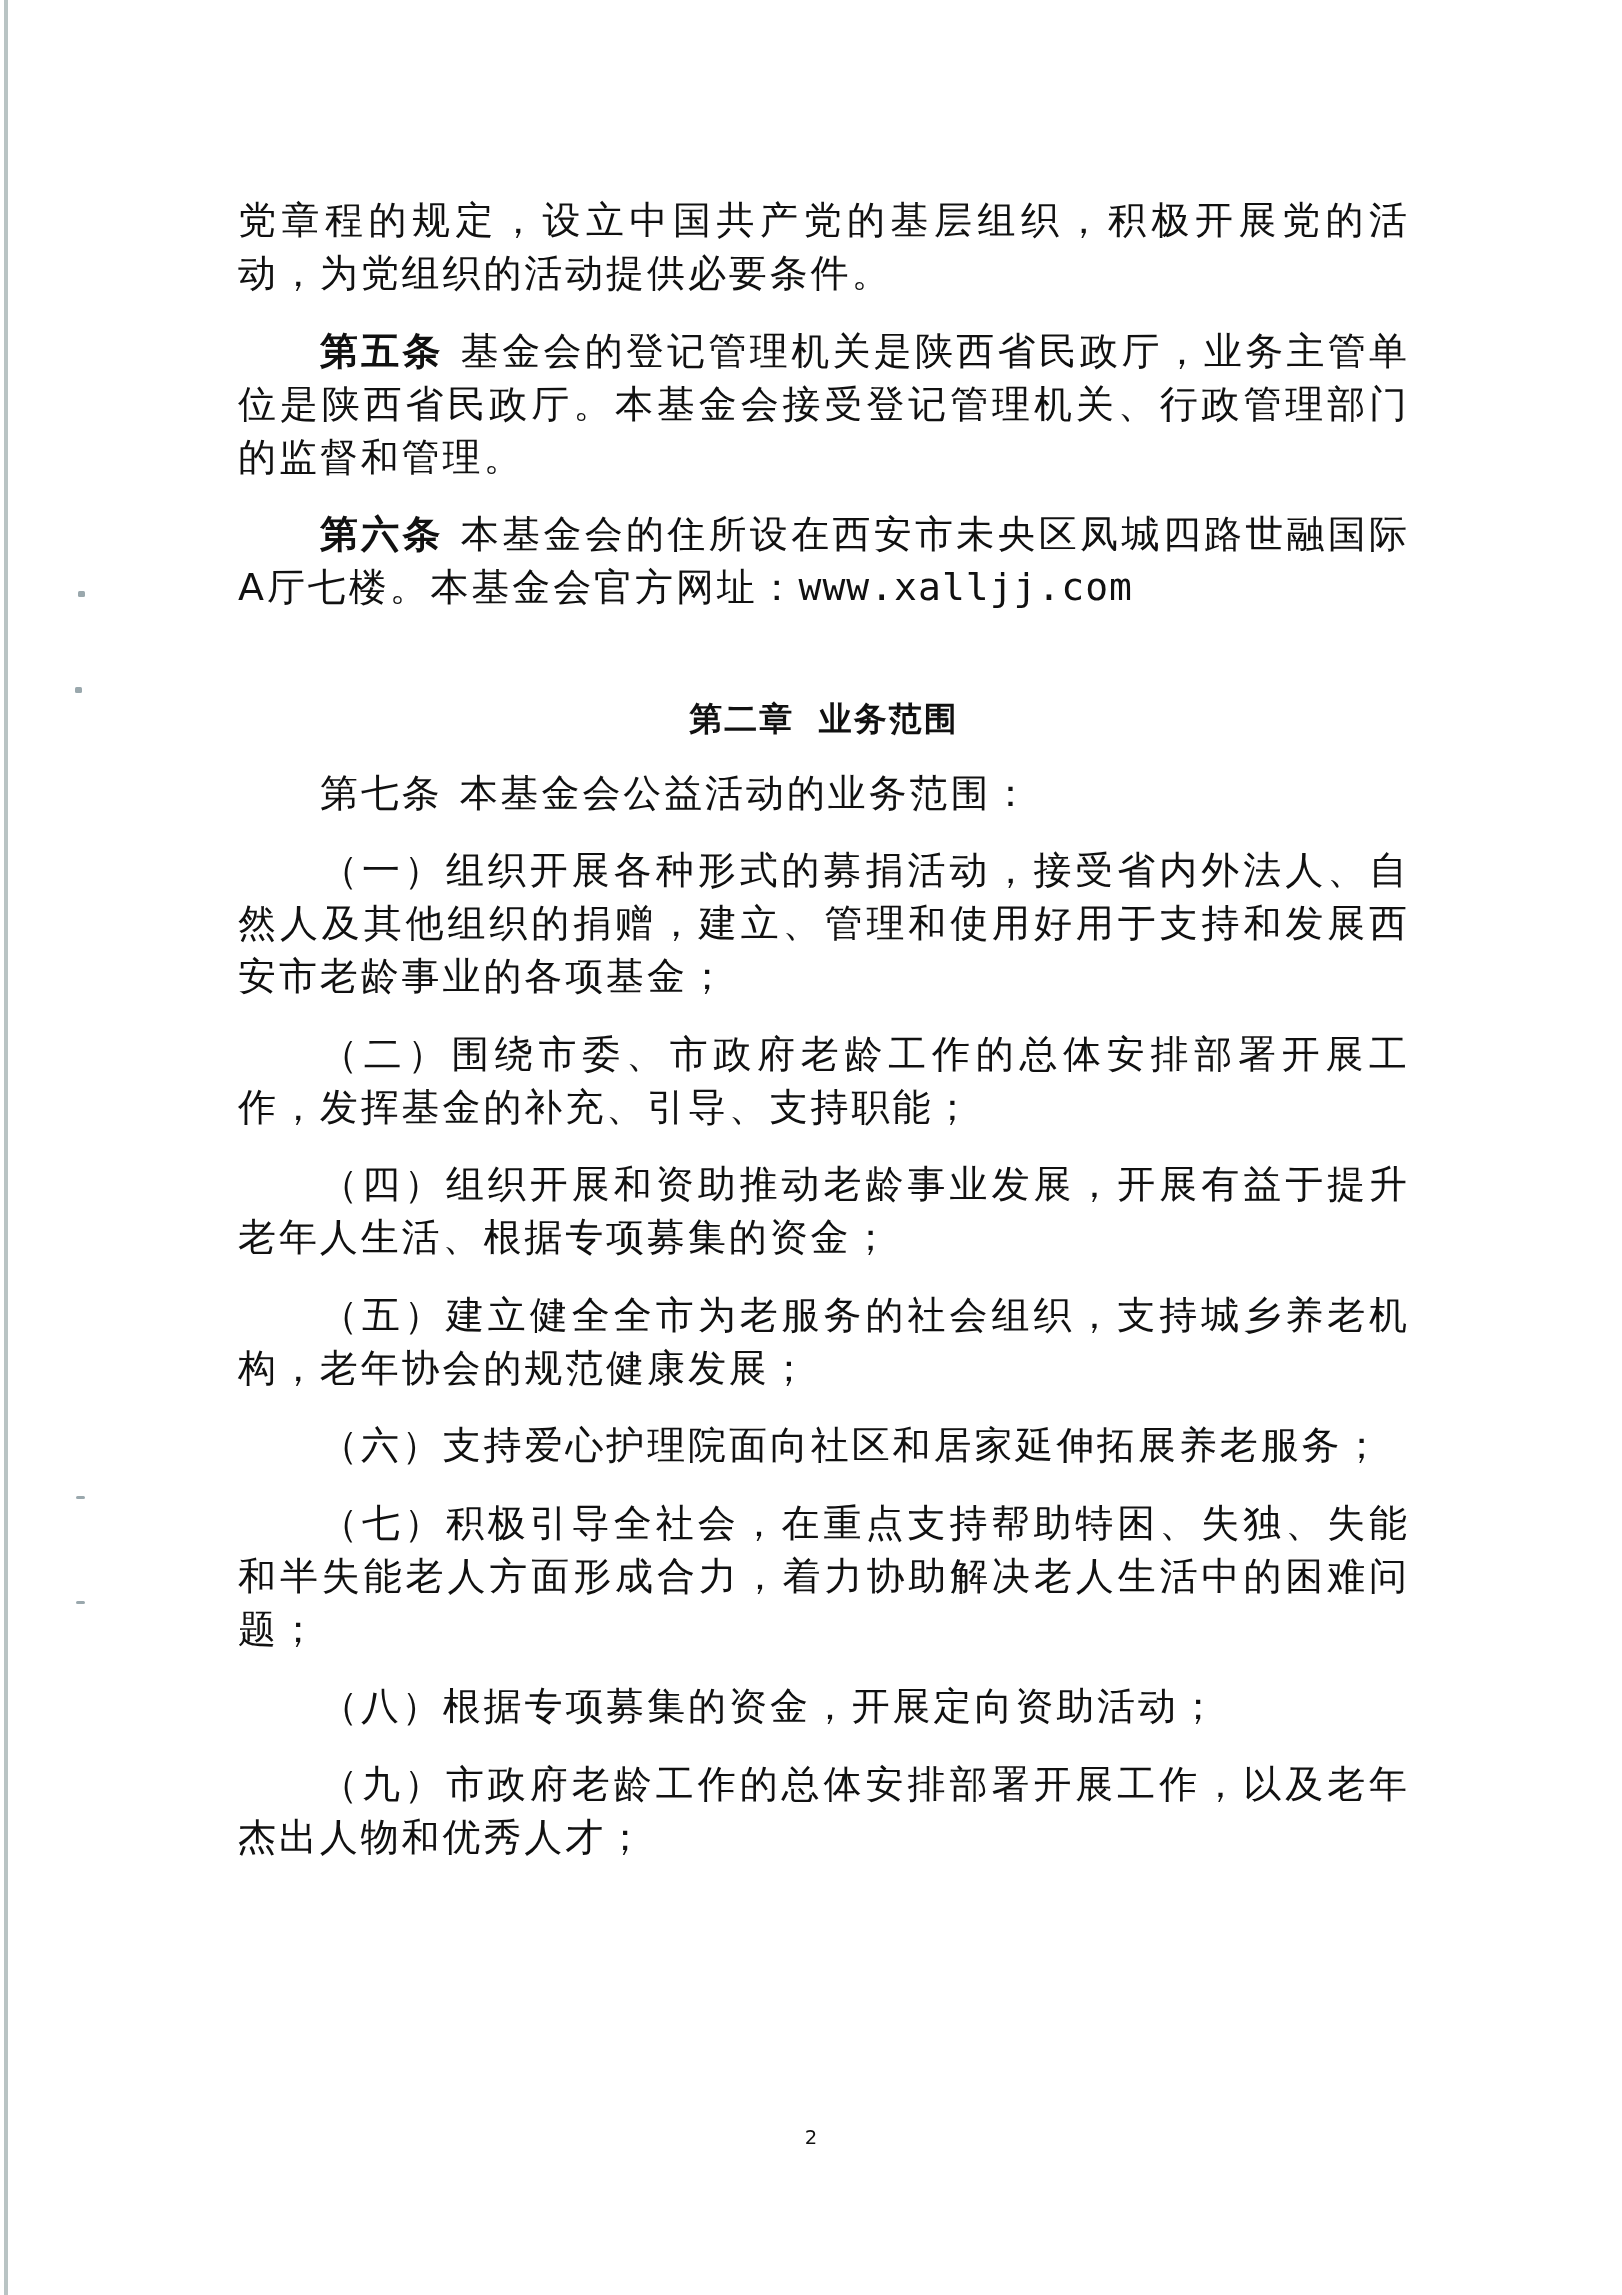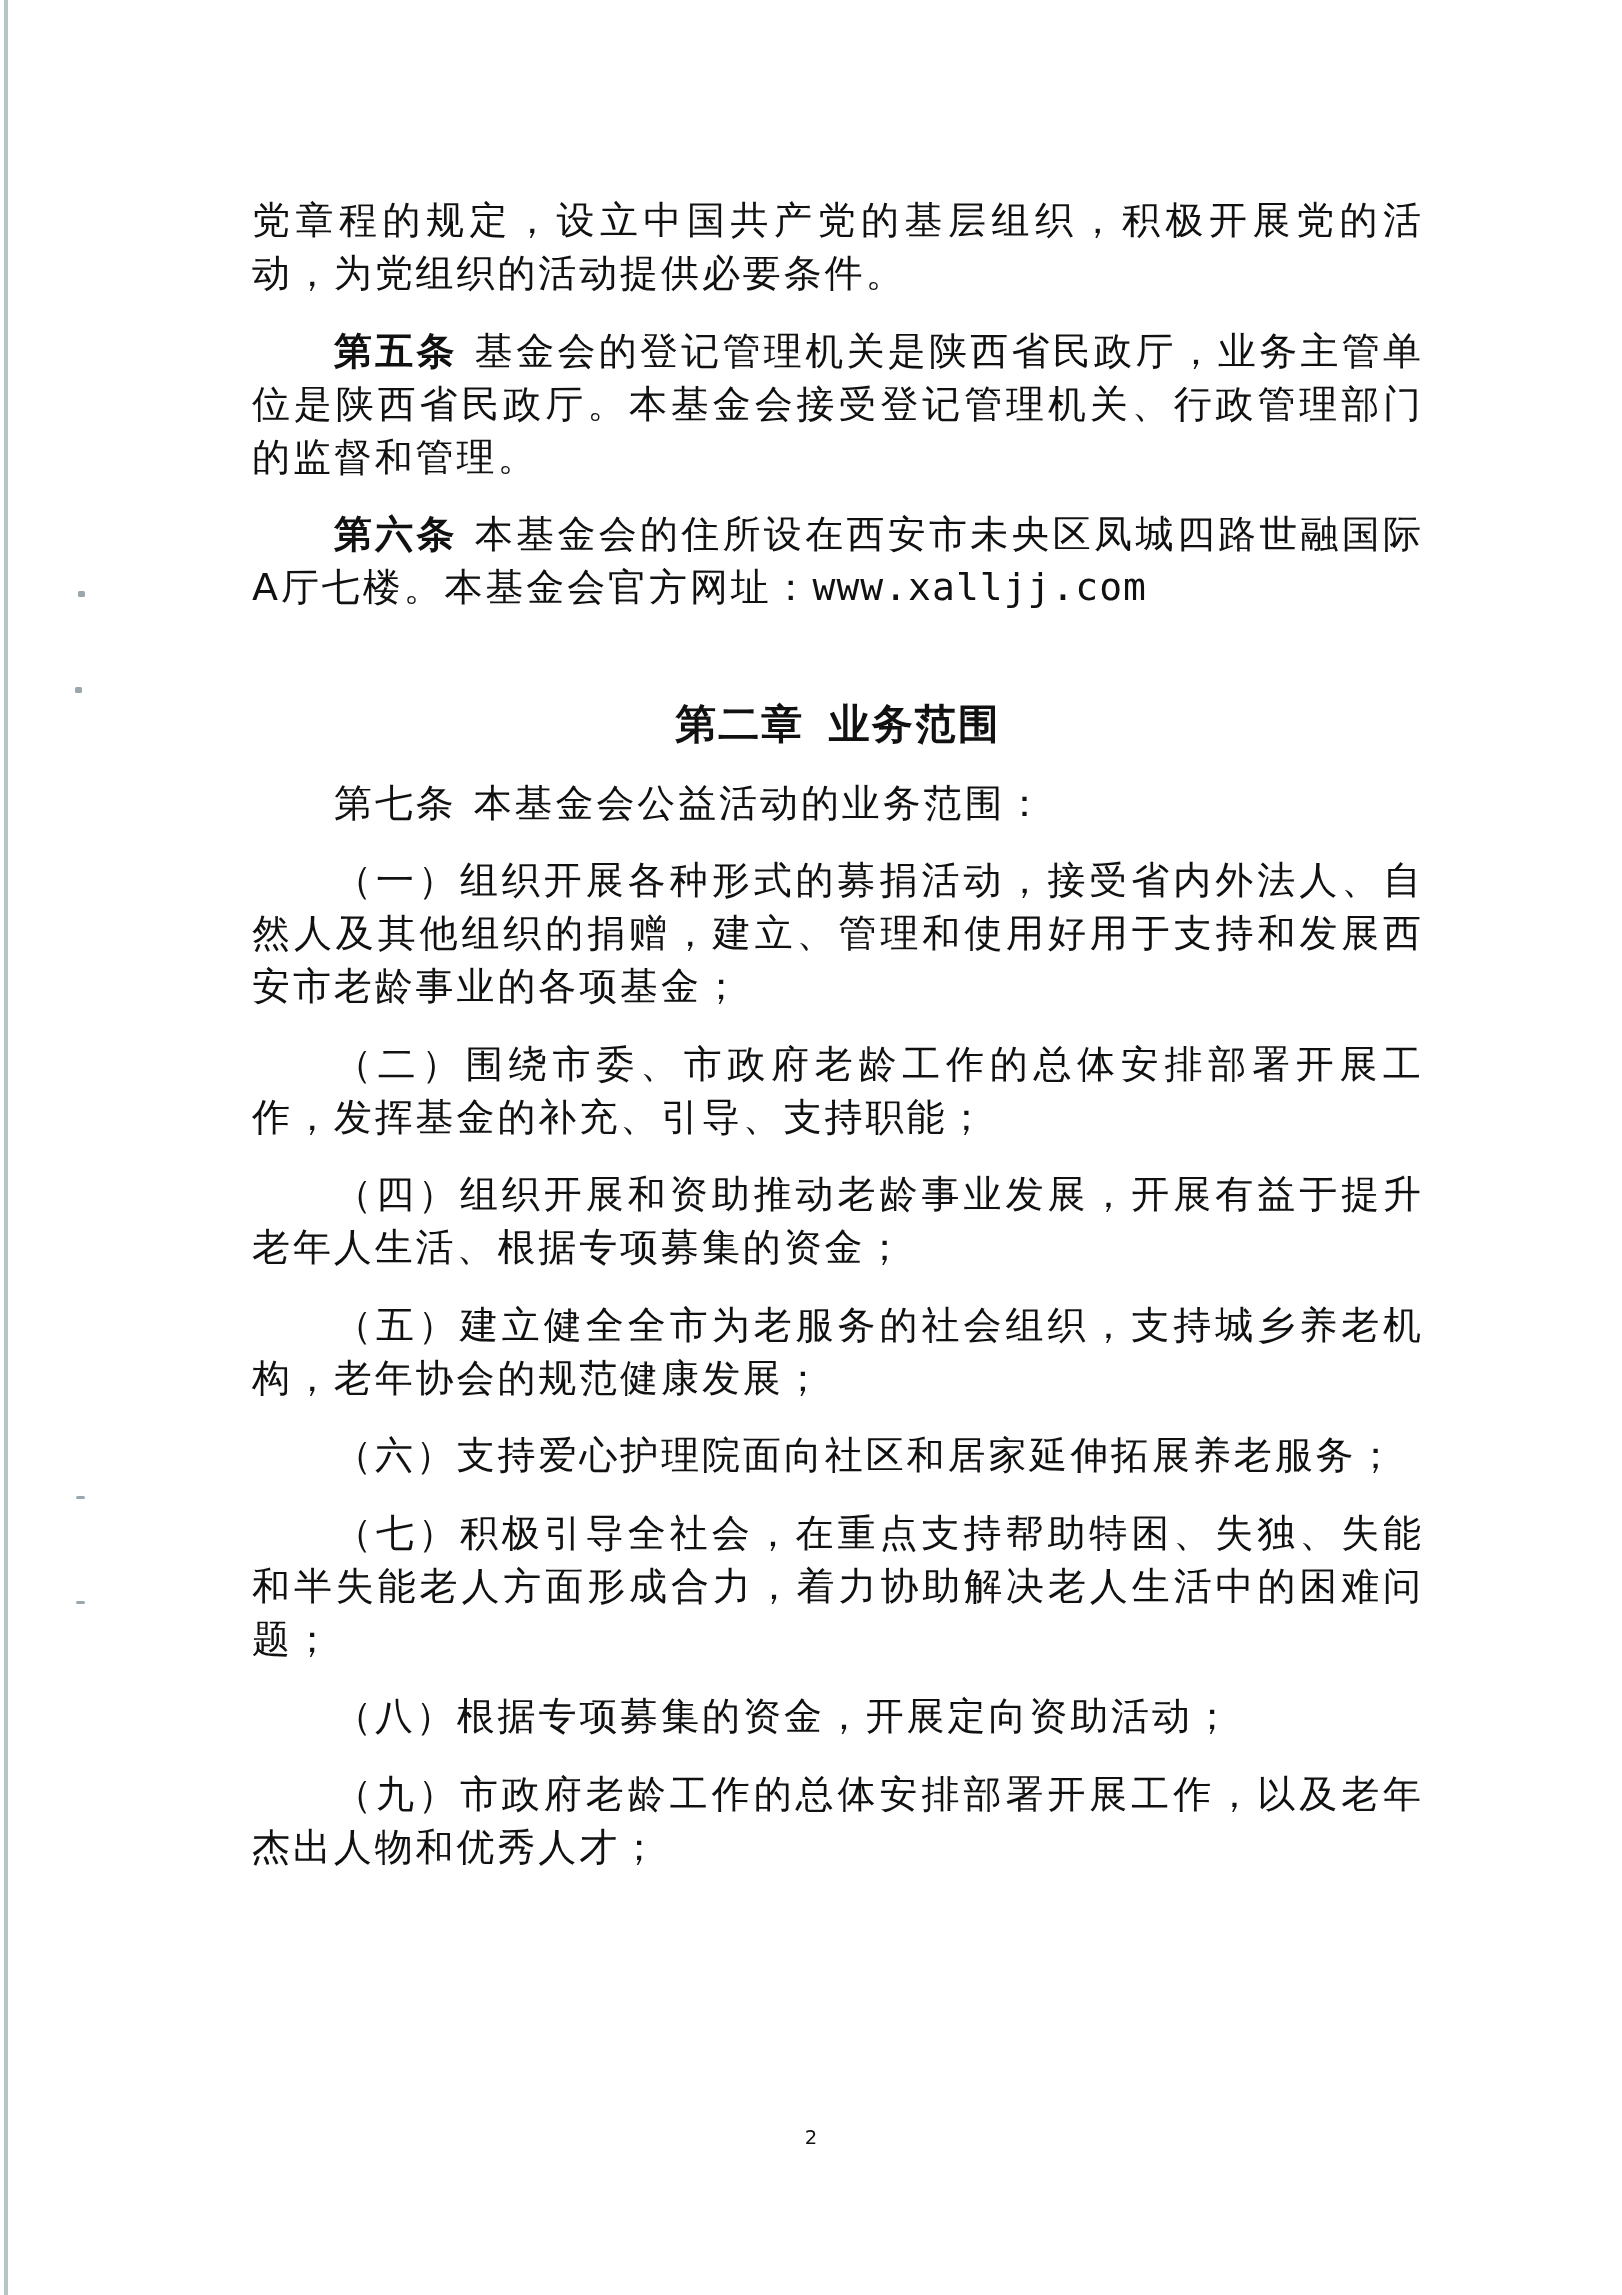--- a/index.html
+++ b/index.html
@@ -25,39 +25,39 @@
     }
     .speck {
       position: absolute;
       width: 6.9px;
       height: 5.9px;
       background: #9aa8ad;
       border-radius: 1.5px;
     }
     .content {
       position: absolute;
-      left: 252px;
+      left: 238px;
       top: 194px;
       width: 1172px;
     }
     .para {
       font-size: 38px;
       line-height: 53px;
       letter-spacing: 2.9px;
       margin: 0 0 24.5px 0;
       text-align: justify;
       text-align-last: left;
     }
     .indent { text-indent: 82px; }
     .article-label {
       font-weight: bold;
       margin-right: 17px;
     }
     .chapter-title {
-      font-size: 41px;
+      font-size: 33px;
       font-weight: bold;
       text-align: center;
       letter-spacing: 2px;
       margin: 83px 0 24.5px 0;
     }
     .chapter-title .gap { display: inline-block; width: 24.5px; }
     .page-number {
       position: absolute;
       left: 0;
       width: 1622px;

